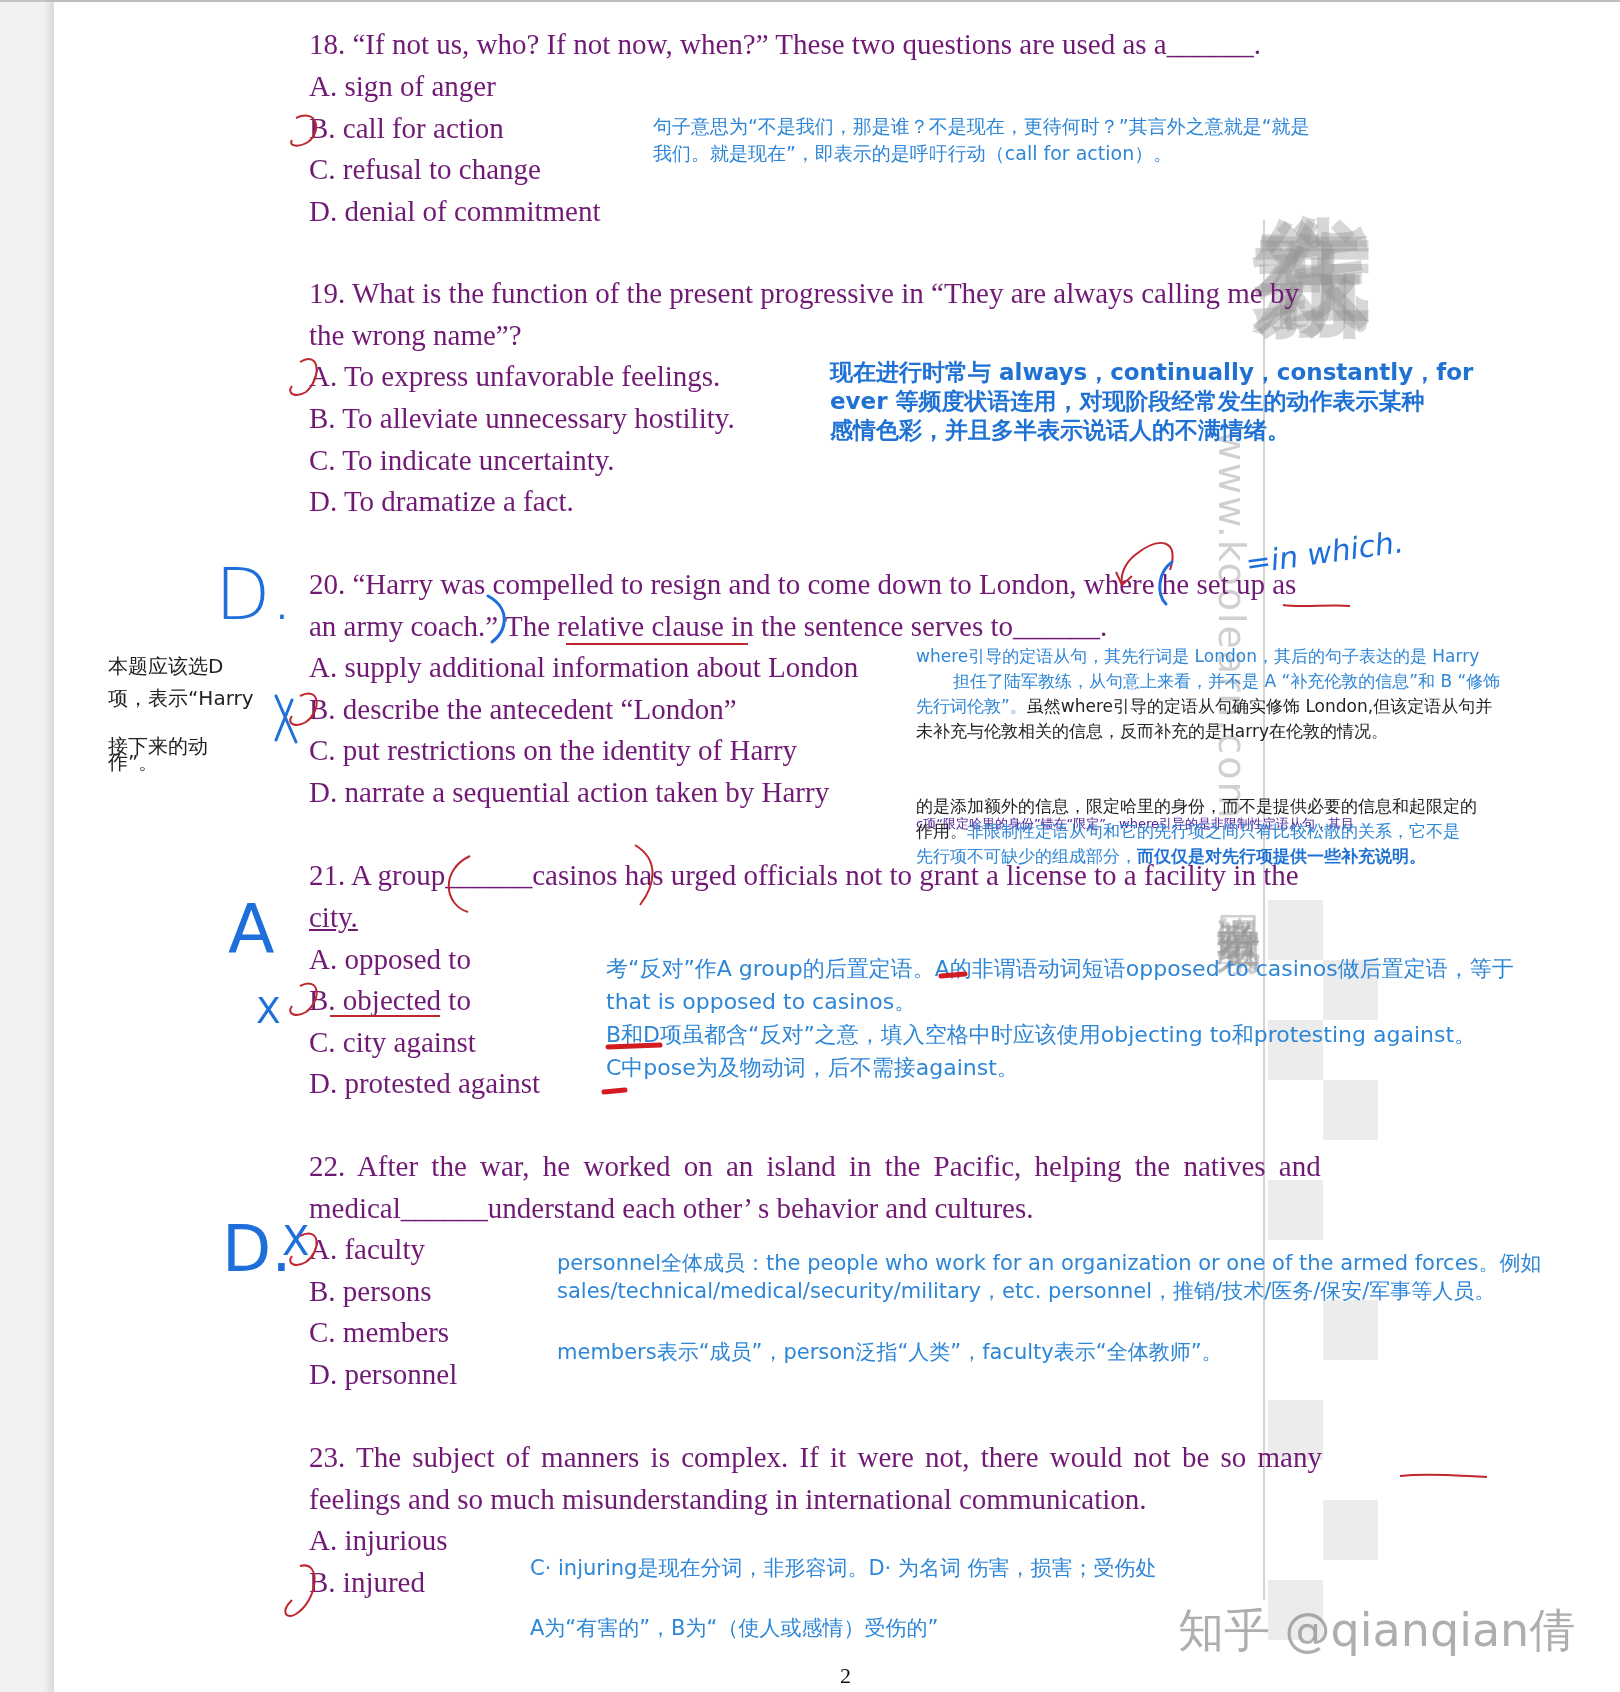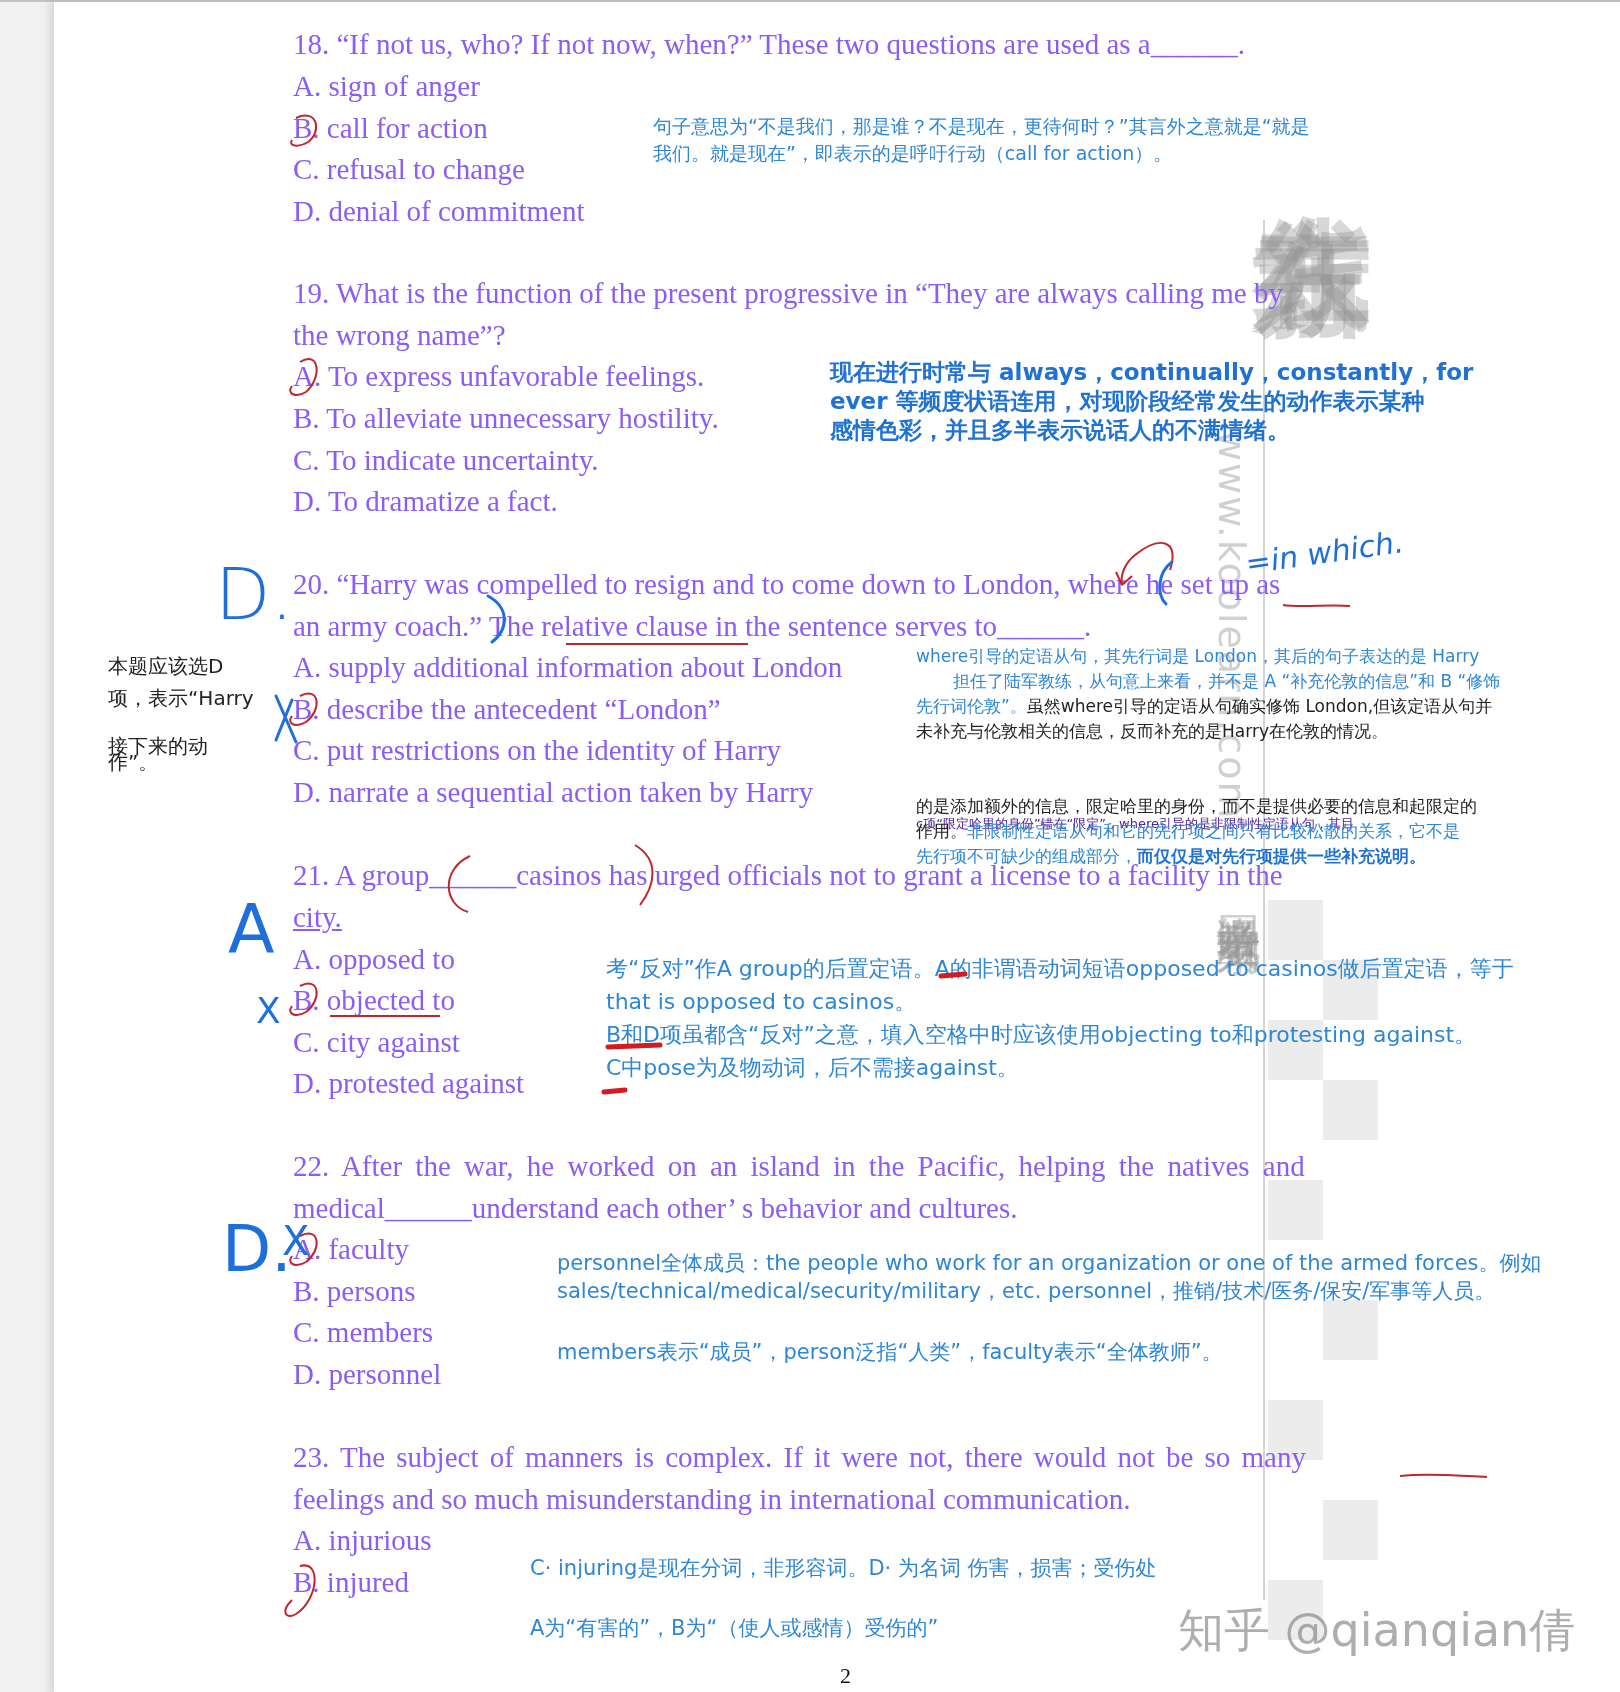--- a/index.html
+++ b/index.html
@@ -1,19 +1,19 @@
 <!DOCTYPE html>
 <html><head>
 <meta charset="utf-8">
 <style>
   html, body { margin:0; padding:0; }
   body { width:1620px; height:1692px; position:relative; overflow:hidden; background:#f1f1f1; font-family:"Liberation Serif", serif; }
   .page { position:absolute; left:54px; top:0; width:1566px; height:1692px; background:#ffffff; box-shadow:-4px 0 8px rgba(0,0,0,0.12); border-top:2px solid #bdbdbd; }
   .topline { position:absolute; left:0; top:0; width:1620px; height:2px; background:#c4c4c4; }
-  .q { position:absolute; font-family:"Liberation Serif", serif; font-size:29px; color:#8b5cf6; white-space:nowrap; line-height:1; }
+  .q { position:absolute; font-family:"Liberation Serif", serif; font-size:29px; color:#701a75; white-space:nowrap; line-height:1;margin-left:16px; }
   .note { position:absolute; font-family:"DejaVu Sans", sans-serif; color:#2e86d6; white-space:nowrap; line-height:1.3; }
   .note.bold { font-weight:bold; color:#1f72d4; }
   .note .dark { color:#222; }
   .side { position:absolute; font-family:"DejaVu Sans", sans-serif; font-size:20px; color:#222; line-height:1.6; white-space:nowrap; }
   .hand-blue { position:absolute; font-family:"DejaVu Sans", sans-serif; color:#1f6fdb; font-style:italic; }
   .watermark-v { position:absolute; font-family:"DejaVu Sans", sans-serif; color:rgba(150,150,150,0.45); writing-mode:vertical-rl; letter-spacing:2px; }
   .watermark-big { position:absolute; font-family:"DejaVu Serif", serif; font-weight:bold; color:rgba(140,140,140,0.35); writing-mode:vertical-rl; }
   .vline { position:absolute; left:1263px; top:220px; width:2px; height:1380px; background:rgba(170,170,170,0.5); }
   .checker { position:absolute; background:rgba(200,200,200,0.35); }
   .zhihu { position:absolute; font-family:"DejaVu Sans", sans-serif; font-size:46px; color:rgba(130,130,130,0.65); white-space:nowrap; }

